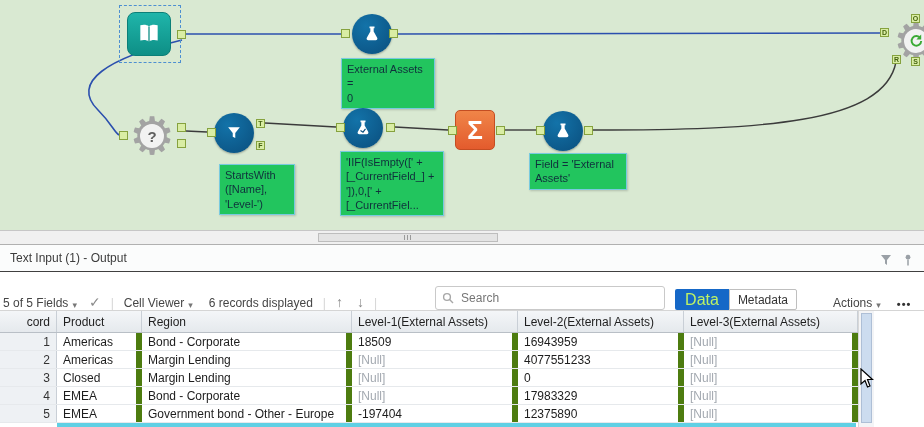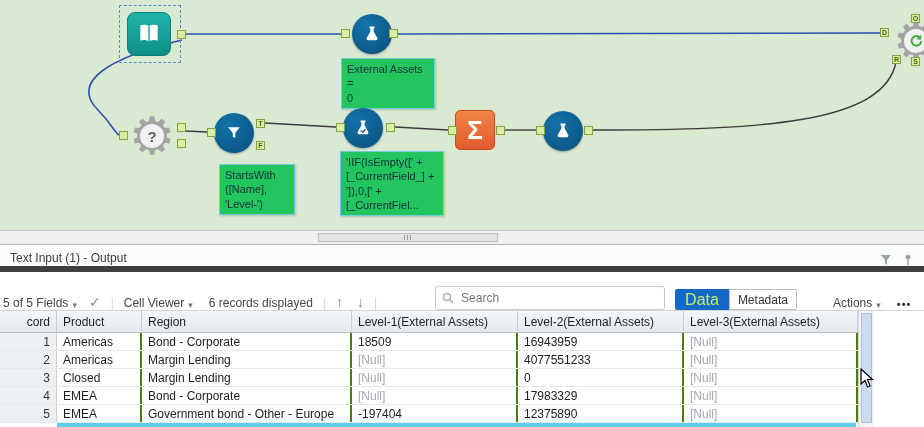--- a/index.html
+++ b/index.html
@@ -30,21 +30,21 @@
 
   
   .hscroll { position:absolute; left:0; top:230px; width:924px; height:15px; background:#f0f0f0;
     border-top:1px solid #c6c6c6; border-bottom:1px solid #b0b0b0; }
   .hthumb { position:absolute; left:318px; top:2px; width:180px; height:9px; background:#e4e4e4; border:1px solid #bdbdbd; }
   .hgrip { position:absolute; left:50%; top:1px; width:8px; height:5px; transform:translateX(-50%);
     background:repeating-linear-gradient(90deg,#9a9a9a 0 1px,transparent 1px 3px); }
 
   
   .res-header { position:absolute; left:0; top:245px; width:924px; height:27px; background:#fbfcfc;
-    border-bottom:6px solid #404040; }
+    border-bottom:1px solid #404040; }
   .res-title { position:absolute; left:10px; top:0; line-height:26px; font-size:12px; color:#3c3c3c; }
   .hdr-ic { position:absolute; top:7px; }
 
   
   .toolbar { position:absolute; left:0; top:272px; width:924px; height:39px; background:#fff;
     border-bottom:1px solid #d5d5d5; display:flex; align-items:flex-end; font-size:12px; color:#454545; }
   .caret { font-size:9px; color:#777; margin-left:4px; }
   .sep { color:#d5d5d5; margin:0 10px; }
   .tb-ic { color:#8a8a8a; font-size:14px; }
   .searchbox { margin-left:48px; width:230px; height:24px; border:1px solid #c9c9c9; border-radius:3px;
@@ -57,21 +57,21 @@
   .overflow-dots { margin-left:16px; font-size:11px; font-weight:bold; color:#333; letter-spacing:1px; }
 
   
   .thead { position:absolute; left:0; top:311px; width:858px; height:22px; display:grid;
     grid-template-columns:57px 85px 210px 166px 166px 174px;
     background:linear-gradient(#f4f6f8,#e5e9ed); border-bottom:1px solid #b9bfc6; }
   .th { padding:4px 6px 0; border-right:1px solid #c9cfd6; font-size:12px; color:#1f1f1f;
     white-space:nowrap; overflow:hidden; }
   .tr { position:absolute; left:0; width:858px; height:18px; display:grid;
     grid-template-columns:57px 85px 210px 166px 166px 174px; background:#fff; border-bottom:1px solid #e6e9ec; }
-  .td { padding:2px 6px 0; font-size:12px; color:#1d1d1d; border-right:2px solid #4d7c0f;
+  .td { padding:2px 6px 0; font-size:12px; color:#1d1d1d; border-right:6px solid #4d7c0f;
     white-space:nowrap; overflow:hidden; }
   .td.rec { background:#eef1f4; text-align:right; border-right:1px solid #c9cfd6; color:#333; }
   .td.null { color:#a3a9b0; }
   .sel-strip { position:absolute; left:57px; top:423px; width:799px; height:4px; background:#5fd0e4; }
   .vscroll { position:absolute; left:858px; top:311px; width:16px; height:116px; background:#f3f4f6; border-left:1px solid #d8d8d8; }
   .vthumb { position:absolute; left:2px; top:2px; width:11px; height:110px; background:#ccdcef; border:1px solid #aebfd6; }
   .cursor { position:absolute; left:860px; top:368px; z-index:50; }
 </style>
 </head>
 <body>
@@ -163,20 +163,22 @@
     <div class="anchor" style="left:448px;top:126px"></div>
     <div class="anchor" style="left:496px;top:126px"></div>
 
     <div class="circle-tool" style="left:543px;top:111px">
       <svg width="20" height="20" viewBox="0 0 24 24">
         <path fill="#fff" d="M9 3h6v2h-1v4l4.2 7.4c.8 1.3-.2 3-1.7 3H7.5c-1.5 0-2.5-1.7-1.7-3L10 9V5H9V3z"></path>
       </svg>
     </div>
     <div class="anchor" style="left:536px;top:126px"></div>
     <div class="anchor" style="left:584px;top:126px"></div>
+    <div class="annotation" style="left:529px;top:153px;width:98px">Field = 'External
+Assets'</div>
   </div>
 
   <div class="hscroll">
     <div class="hthumb">
         <span class="hgrip"></span>
       </div>
   </div>
 
   <div class="res-header">
     <span class="res-title">Text Input (1) - Output</span>

